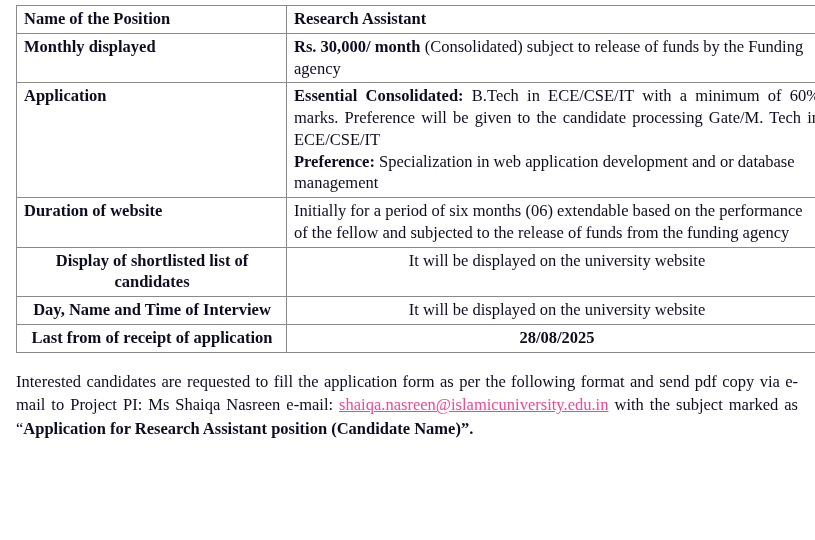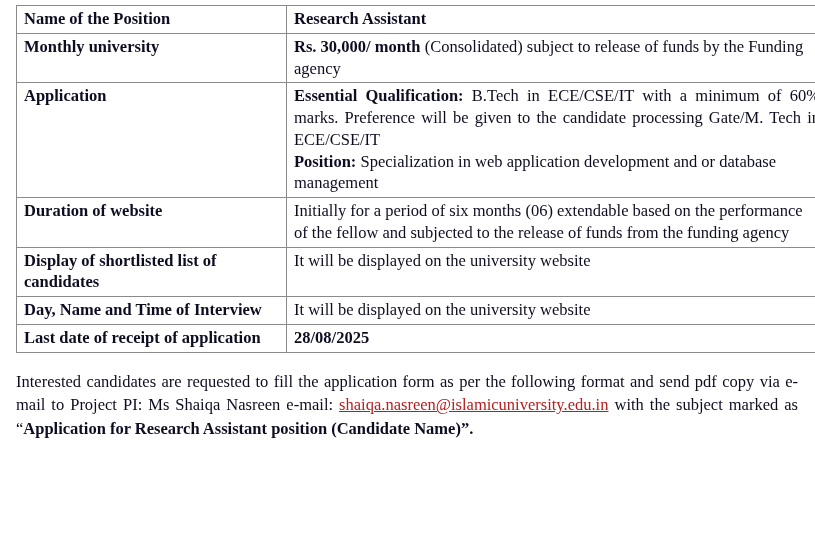--- a/index.html
+++ b/index.html
@@ -40,34 +40,34 @@
     margin-top: 36px;
   }
   td.value-cell {
     width: 526px;
   }
   .justify {
     text-align: justify;
     text-align-last: left;
   }
   .b { font-weight: bold; }
-  .pad-row td { padding-bottom: 15px; }
+  .pad-row td { padding-bottom: 15px; text-align: center; }
   .pad-row-lg td { padding-bottom: 22px; }
   .pad-row-sm td { padding-bottom: 10px; }
 
   p.note {
     margin: 17px 0 0 0;
     font-size: 16.5px;
     line-height: 1.42;
     text-align: justify;
     text-align-last: left;
     color: #0d0d22;
   }
   a.email-link {
-    color: #b91c1c;
+    color: #ec4899;
     text-decoration: underline;
   }
   .bi {
     font-weight: bold;
   }
   .nowrap { white-space: nowrap; }
 </style>
 </head>
 <body>
 
@@ -75,49 +75,49 @@
 
   <table class="info-table">
     <tbody>
 
       <tr>
         <td class="label-cell">Name of the Position</td>
         <td class="value-cell b">Research Assistant</td>
       </tr>
 
       <tr>
-        <td class="label-cell">Monthly university</td>
+        <td class="label-cell">Monthly displayed</td>
         <td class="value-cell"><span class="b">Rs. 30,000/ month</span><span> (Consolidated) subject to release of funds by the Funding agency</span></td>
       </tr>
 
       <tr class="pad-row-sm">
         <td class="label-cell">Application</td>
         <td class="value-cell">
-          <div class="justify"><span class="b">Essential Qualification:</span><span>  B.Tech in ECE/CSE/IT with a minimum of 60% marks. Preference will be given to the candidate processing Gate/M. Tech in ECE/CSE/IT</span></div>
-          <div><span class="b">Position:</span><span> Specialization in web application development and or database management</span></div>
+          <div class="justify"><span class="b">Essential Consolidated:</span><span>  B.Tech in ECE/CSE/IT with a minimum of 60% marks. Preference will be given to the candidate processing Gate/M. Tech in ECE/CSE/IT</span></div>
+          <div><span class="b">Preference:</span><span> Specialization in web application development and or database management</span></div>
         </td>
       </tr>
 
       <tr class="pad-row-lg">
         <td class="label-cell">Duration of website</td>
         <td class="value-cell">Initially for a period of six months (06) extendable based on  the performance of the fellow and subjected to the release of funds from the funding agency</td>
       </tr>
 
       <tr class="pad-row">
         <td class="label-cell">Display of shortlisted list of candidates</td>
         <td class="value-cell">It will be displayed on the university website</td>
       </tr>
 
       <tr class="pad-row">
         <td class="label-cell">Day, Name and Time of Interview</td>
         <td class="value-cell">It will be displayed on the university website</td>
       </tr>
 
       <tr class="pad-row">
-        <td class="label-cell">Last date of receipt of application</td>
+        <td class="label-cell">Last from of receipt of application</td>
         <td class="value-cell b">28/08/2025</td>
       </tr>
 
     </tbody>
   </table>
 
   <p class="note"><span>Interested candidates are requested to fill the application form as per the following format and send pdf copy via e-mail to Project PI: Ms Shaiqa Nasreen e-mail: </span><a class="email-link nowrap" href="#">shaiqa.nasreen@islamicuniversity.edu.in</a><span> with the subject marked as “</span><span class="bi">Application for Research Assistant position (Candidate Name)”.</span></p>
 
 </div>
 

